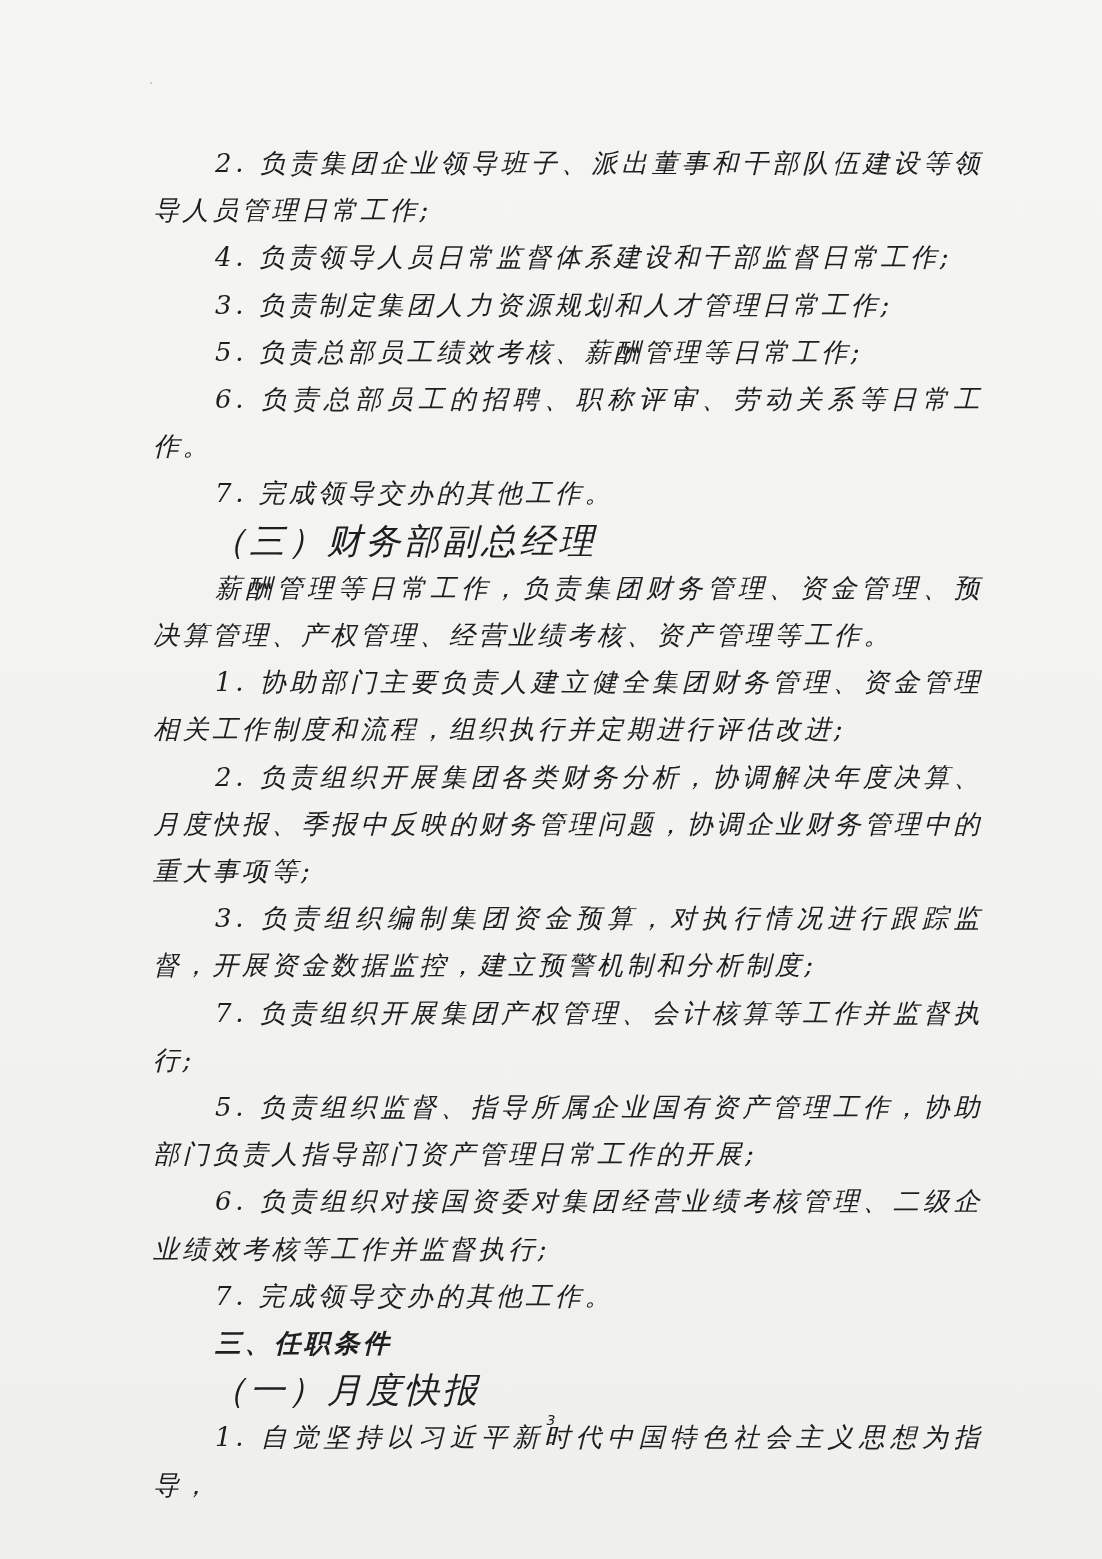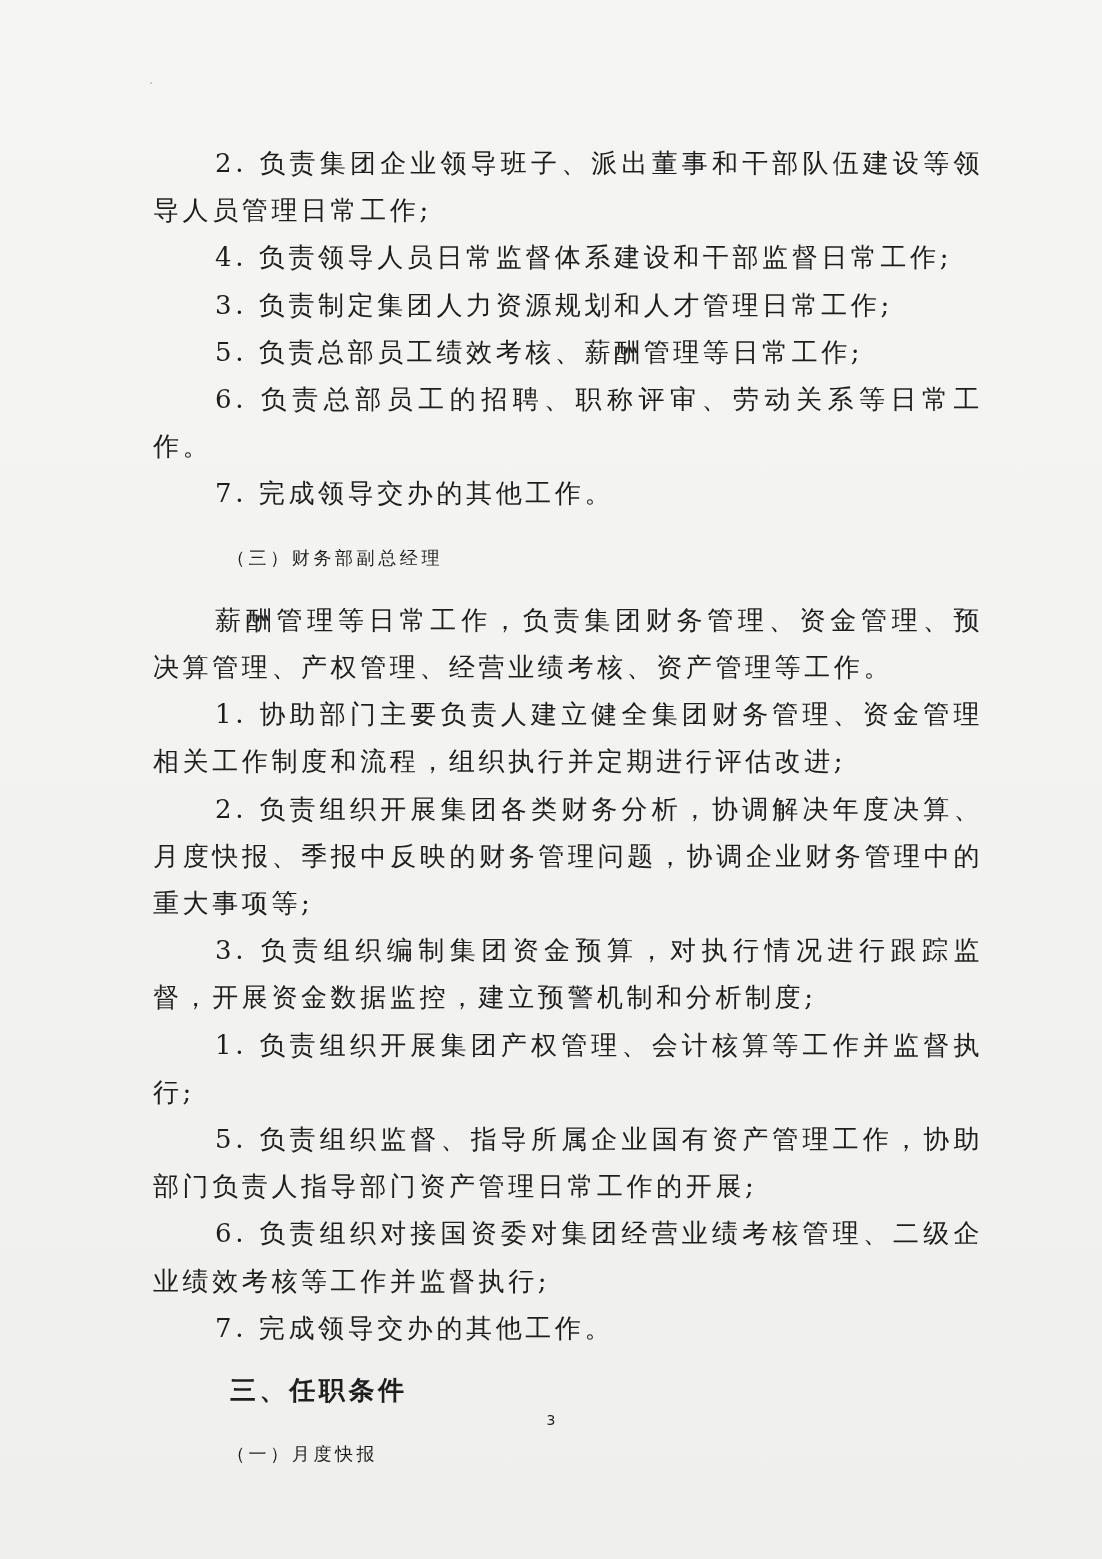--- a/index.html
+++ b/index.html
@@ -14,20 +14,21 @@
     overflow: hidden;
     font-family: "DejaVu Serif", "Liberation Serif", serif;
     color: #1e1e1e;
   }
   .page {
     position: absolute;
     left: 0; top: 0;
     width: 1102px;
     height: 1559px;
     background: linear-gradient(180deg, #f5f5f4 0%, #f2f2f1 60%, #efefee 100%);
+    font-style: italic;
   }
   .speck {
     position: absolute;
     left: 150px; top: 82px;
     width: 2px; height: 2px;
     background: #bdbdbd;
     border-radius: 1px;
   }
   .body-text {
     position: absolute;
@@ -46,28 +47,28 @@
     white-space: normal;
     word-break: break-all;
   }
   .h2 {
     font-family: "DejaVu Sans", "Liberation Sans", sans-serif;
     font-weight: bold;
     font-size: 26px;
     line-height: 47.2px;
     letter-spacing: 3.6px;
     text-indent: 62px;
-    margin: 15px;
+    margin: 0;
   }
   .h3 {
-    font-size: 18px;
+    font-size: 35px;
     line-height: 47.2px;
     letter-spacing: 3.6px;
     text-indent: 58px;
-    margin: 16px;
+    margin: 0;
   }
   .page-number {
     position: absolute;
     left: 0;
     width: 1102px;
     top: 1412px;
     text-align: center;
     font-family: "DejaVu Sans", "Liberation Sans", sans-serif;
     font-size: 14px;
     color: #222;
@@ -84,22 +85,23 @@
     <p class="p">4. 负责领导人员日常监督体系建设和干部监督日常工作;</p>
     <p class="p">3. 负责制定集团人力资源规划和人才管理日常工作;</p>
     <p class="p">5. 负责总部员工绩效考核、薪酬管理等日常工作;</p>
     <p class="p">6. 负责总部员工的招聘、职称评审、劳动关系等日常工作。</p>
     <p class="p">7. 完成领导交办的其他工作。</p>
     <p class="h3">（三）财务部副总经理</p>
     <p class="p">薪酬管理等日常工作，负责集团财务管理、资金管理、预决算管理、产权管理、经营业绩考核、资产管理等工作。</p>
     <p class="p">1. 协助部门主要负责人建立健全集团财务管理、资金管理相关工作制度和流程，组织执行并定期进行评估改进;</p>
     <p class="p">2. 负责组织开展集团各类财务分析，协调解决年度决算、月度快报、季报中反映的财务管理问题，协调企业财务管理中的重大事项等;</p>
     <p class="p">3. 负责组织编制集团资金预算，对执行情况进行跟踪监督，开展资金数据监控，建立预警机制和分析制度;</p>
-    <p class="p">1. 负责组织开展集团产权管理、会计核算等工作并监督执行;</p>
+    <p class="p">7. 负责组织开展集团产权管理、会计核算等工作并监督执行;</p>
     <p class="p">5. 负责组织监督、指导所属企业国有资产管理工作，协助部门负责人指导部门资产管理日常工作的开展;</p>
     <p class="p">6. 负责组织对接国资委对集团经营业绩考核管理、二级企业绩效考核等工作并监督执行;</p>
     <p class="p">7. 完成领导交办的其他工作。</p>
     <p class="h2">三、任职条件</p>
     <p class="h3">（一）月度快报</p>
+    <p class="p">1. 自觉坚持以习近平新时代中国特色社会主义思想为指导，</p>
   </div>
 
   <div class="page-number">3</div>
 </div>
 
 </body></html>

